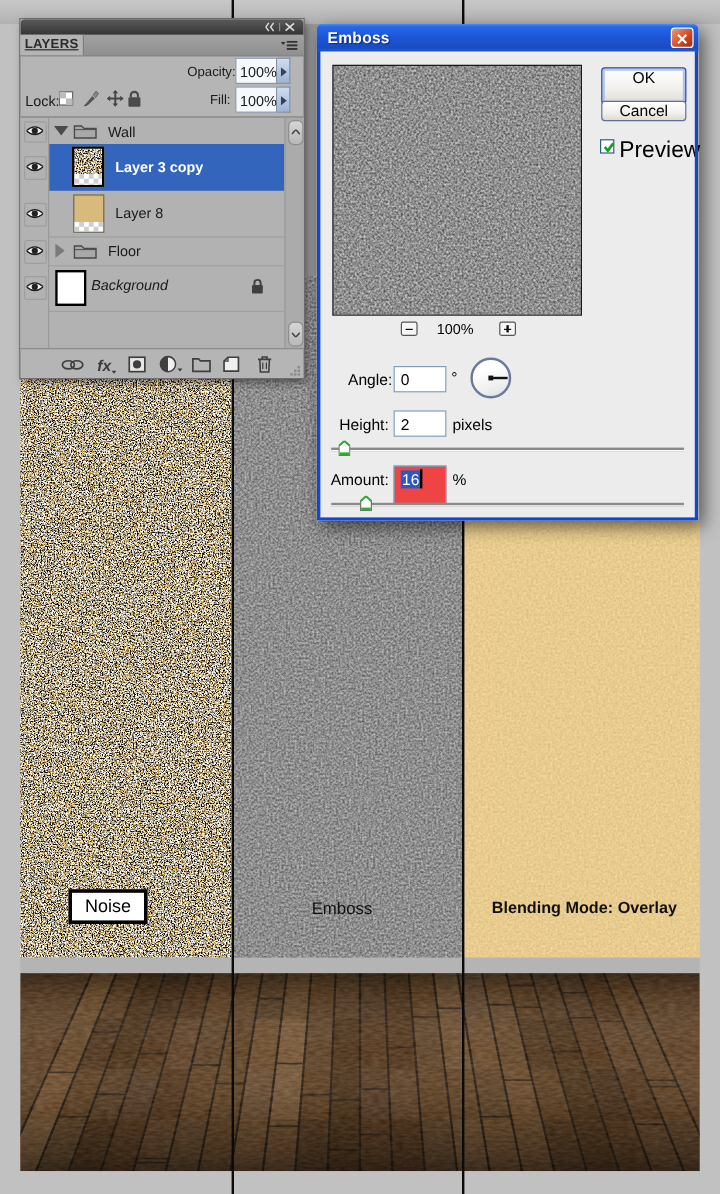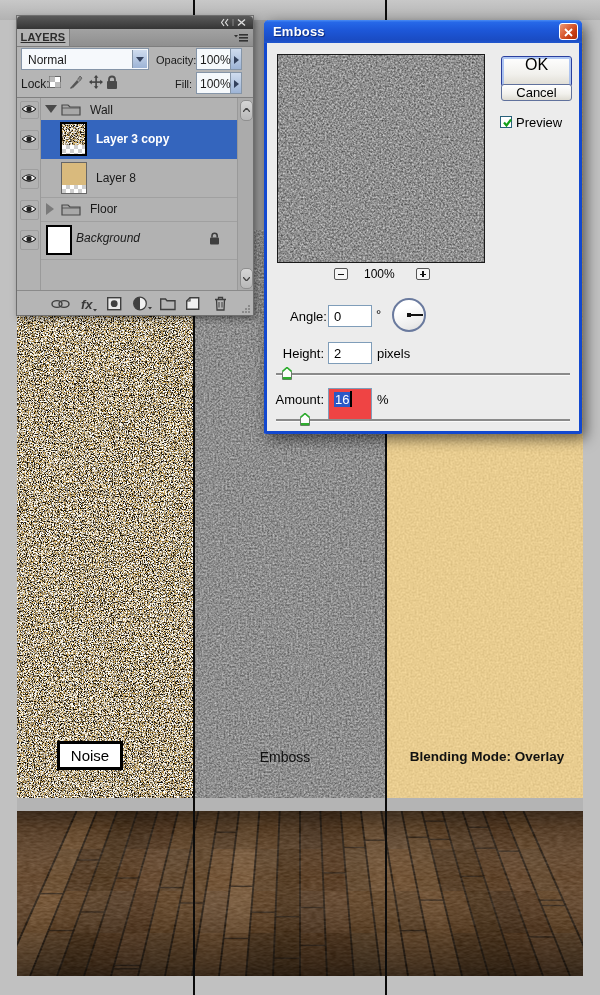--- a/index.html
+++ b/index.html
@@ -237,30 +237,20 @@
          border-right:1px solid #7e7e7e;font-weight:bold;font-size:11px;color:#2c2c2c;
          text-align:center;line-height:17px;letter-spacing:0.2px;text-decoration:underline;">LAYERS</div>
     <svg class="abs" style="right:5px;top:5px" width="14" height="8">
       <path d="M0 1 L4 1 L2 3.5 Z" fill="#333"></path>
       <rect x="5" y="0" width="9" height="1.6" fill="#333"></rect>
       <rect x="5" y="3" width="9" height="1.6" fill="#333"></rect>
       <rect x="5" y="6" width="9" height="1.6" fill="#333"></rect>
     </svg>
   </div>
 
-  <div class="abs" style="left:4px;top:32px;width:128px;height:22px;background:#f6f9fc;
-       border:1px solid #8595a8;box-sizing:border-box;">
-    <span style="position:absolute;left:6px;top:4px;font-size:12px;">Normal</span>
-    <div class="abs" style="right:1px;top:1px;width:14px;height:18px;
-         background:linear-gradient(#cfdcee,#9db4d6);border-left:1px solid #8595a8;">
-      <svg width="8" height="5" style="position:absolute;left:3px;top:7px">
-        <path d="M0 0 L8 0 L4 5 Z" fill="#33415c"></path>
-        </svg>
-    </div>
-  </div>
   <span class="abs" style="left:139px;top:38px;font-size:11px;">Opacity:</span>
   <div class="abs" style="left:179px;top:32px;width:35px;height:22px;background:#f6f9fc;
        border:1px solid #8595a8;box-sizing:border-box;font-size:12px;">
     <span style="position:absolute;left:3px;top:4px;">100%</span>
   </div>
   <div class="abs" style="left:214px;top:32px;width:11px;height:22px;
        background:linear-gradient(#cfdcee,#9db4d6);border:1px solid #8595a8;border-left:none;box-sizing:border-box;">
     <svg width="5" height="8" style="position:absolute;left:2.5px;top:7px">
       <path d="M0 0 L5 4 L0 8 Z" fill="#33415c"></path>
       </svg>
@@ -478,32 +468,32 @@
   <span class="abs" style="left:100px;top:247px;font-size:12px;">100%</span>
   <div class="abs" style="left:152px;top:248px;width:14px;height:12px;background:#f6f6f6;
        border:1px solid #555;box-sizing:border-box;border-radius:2px;">
     <div class="abs" style="left:3px;top:4.5px;width:6px;height:1.5px;background:#111;"></div>
     <div class="abs" style="left:5.2px;top:2.2px;width:1.5px;height:6px;background:#111;"></div>
   </div>
 
   <div class="abs" style="left:237px;top:36px;width:71px;height:31px;border-radius:3px;
        border:1px solid #2a3f9e;background:linear-gradient(#ffffff,#f1f0ec 60%,#dedbd2);
        box-shadow:inset 0 0 0 2px rgba(150,180,240,0.75);box-sizing:border-box;
-       text-align:center;line-height:15px;font-size:16px;">OK</div>
+       text-align:center;line-height:15px;font-size:13px;">OK</div>
   <div class="abs" style="left:237px;top:64px;width:71px;height:17px;border-radius:3px;
        border:1px solid #60719c;background:linear-gradient(#ffffff,#f1f0ec 60%,#dedbd2);
        box-sizing:border-box;text-align:center;line-height:15px;font-size:13px;">Cancel</div>
 
   <div class="abs" style="left:236px;top:96px;width:12px;height:12px;background:#fff;
        border:1px solid #28607a;box-sizing:border-box;">
     <svg width="12" height="12" style="position:absolute;left:0.5px;top:-0.5px">
       <path d="M2 5.5 L4.5 8.5 L9 2.5" stroke="#13a018" stroke-width="2.2" fill="none"></path>
       </svg>
   </div>
-  <span class="abs" style="left:252px;top:95px;font-size:13px;">Preview</span>
+  <span class="abs" style="left:252px;top:95px;font-size:19px;">Preview</span>
 
   <span class="abs" style="left:26px;top:289px;width:34px;text-align:right;font-size:13px;">Angle:</span>
   <div class="abs" style="left:64px;top:285px;width:44px;height:22px;background:#fff;
        border:1px solid #7f9db9;box-sizing:border-box;">
     <span style="position:absolute;left:5px;top:3px;font-size:13px;">0</span>
   </div>
   <span class="abs" style="left:112px;top:287px;font-size:13px;">°</span>
   <div class="abs" style="left:128px;top:278px;width:34px;height:34px;border-radius:50%;
        border:2px solid #6a7a9e;box-sizing:border-box;
        background:linear-gradient(160deg,#ffffff 30%,#ededed 75%,#dcdcdc);">

